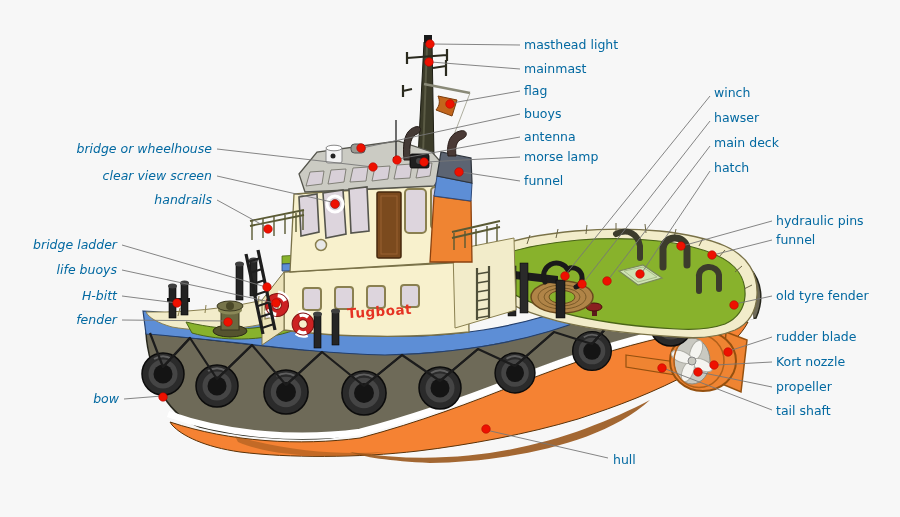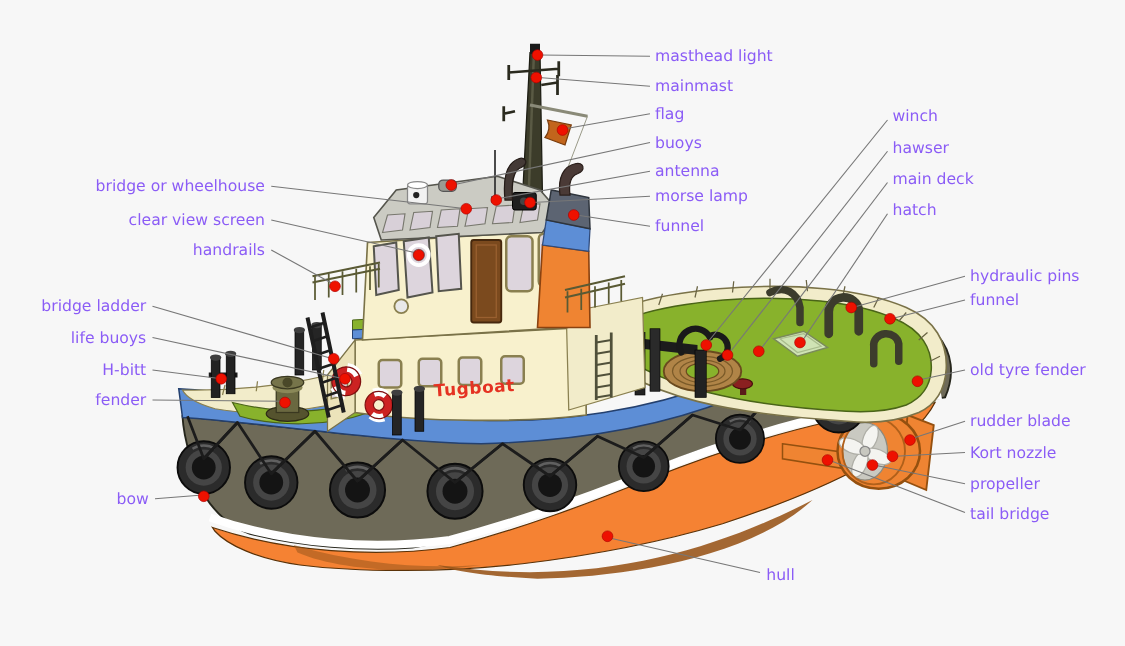--- a/index.html
+++ b/index.html
@@ -1,20 +1,20 @@
 <!DOCTYPE html>
 <html><head>
 <meta charset="utf-8">
 <style>
   html,body{margin:0;padding:0;background:#e8e8e8;}
   .stage{position:relative;width:900px;height:517px;background:#f7f7f7;overflow:hidden;
          font-family:"DejaVu Sans","Liberation Sans",sans-serif;}
   .stage svg{position:absolute;left:0;top:0;}
-  .lbl{position:absolute;font-size:12.5px;line-height:16px;color:#8b5cf6;white-space:nowrap;}
-  .lbl.r{text-align:center;}
+  .lbl{position:absolute;font-size:12.5px;line-height:16px;color:#0369a1;white-space:nowrap;}
+  .lbl.r{text-align:center;font-style:italic;}
   .boatname{position:absolute;left:347px;top:303px;font-size:13.5px;font-weight:bold;
             color:#e53222;transform:rotate(-4deg);letter-spacing:.5px;}
 </style>
 </head>
 <body>
 
 <div class="stage">
 
 <svg width="900" height="517" viewBox="0 0 900 517">
 
@@ -347,21 +347,21 @@
 <div class="lbl" style="left:714px;top:110px">hawser</div>
 <div class="lbl" style="left:714px;top:135px">main deck</div>
 <div class="lbl" style="left:714px;top:160px">hatch</div>
 
 <div class="lbl" style="left:776px;top:213px">hydraulic pins</div>
 <div class="lbl" style="left:776px;top:232px">funnel</div>
 <div class="lbl" style="left:776px;top:288px">old tyre fender</div>
 <div class="lbl" style="left:776px;top:329px">rudder blade</div>
 <div class="lbl" style="left:776px;top:354px">Kort nozzle</div>
 <div class="lbl" style="left:776px;top:379px">propeller</div>
-<div class="lbl" style="left:776px;top:403px">tail bridge</div>
+<div class="lbl" style="left:776px;top:403px">tail shaft</div>
 
 <div class="lbl r" style="right:688px;top:141px">bridge or wheelhouse</div>
 <div class="lbl r" style="right:688px;top:168px">clear view screen</div>
 <div class="lbl r" style="right:688px;top:192px">handrails</div>
 <div class="lbl r" style="right:783px;top:237px">bridge ladder</div>
 <div class="lbl r" style="right:783px;top:262px">life buoys</div>
 <div class="lbl r" style="right:783px;top:288px">H-bitt</div>
 <div class="lbl r" style="right:783px;top:312px">fender</div>
 <div class="lbl r" style="right:781px;top:391px">bow</div>
 <div class="lbl" style="left:613px;top:452px">hull</div>

